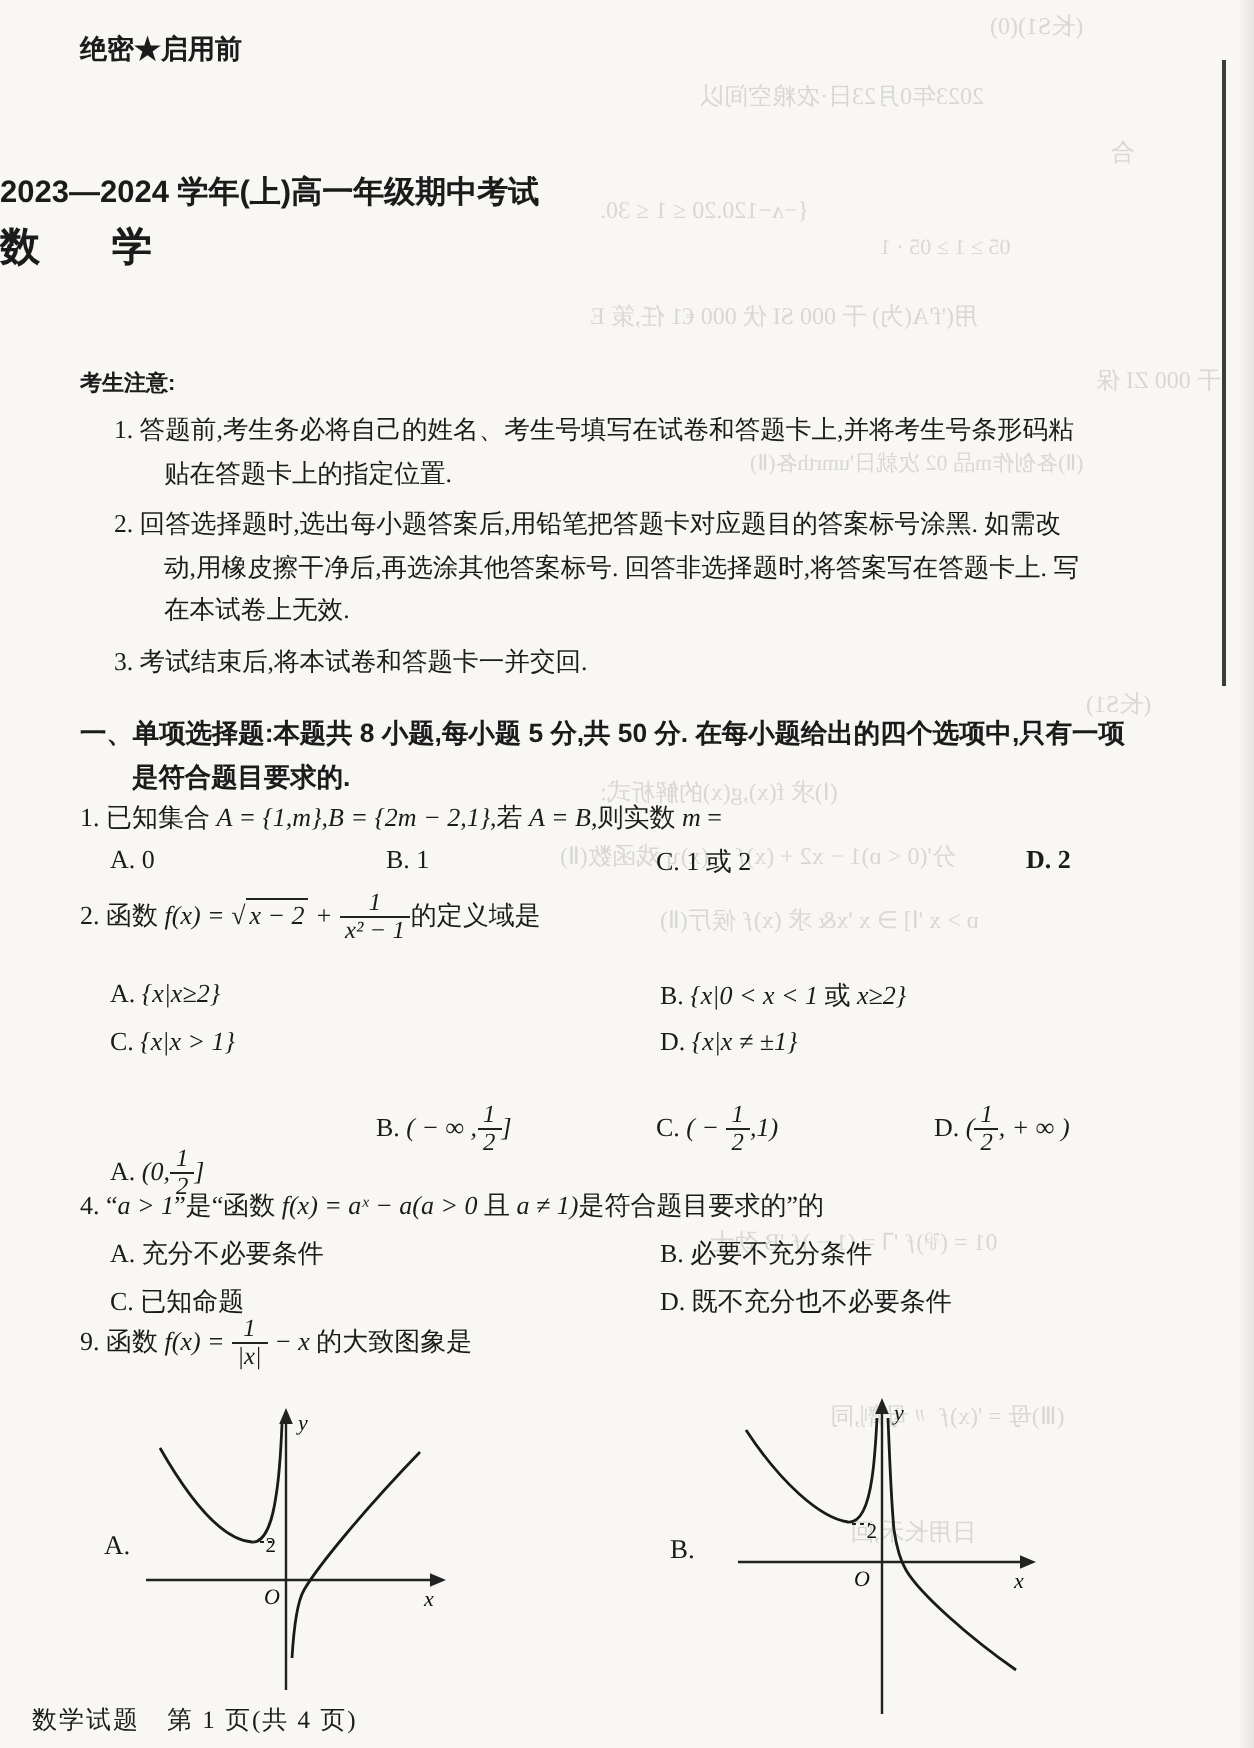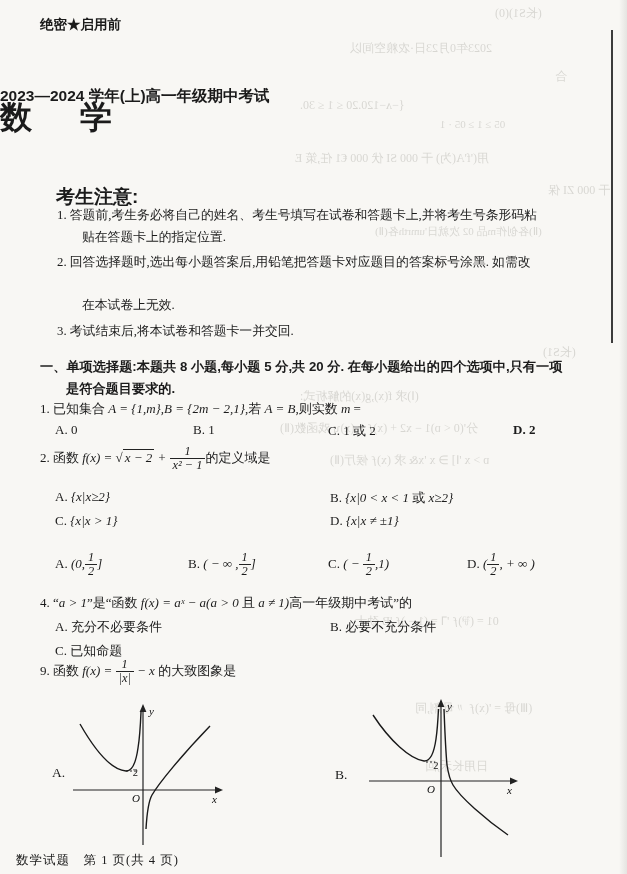--- a/index.html
+++ b/index.html
@@ -56,53 +56,54 @@
       <div class="bleed" style="left: 425px; top: 758px; font-size: 12px;">日用长禾,回</div>
     </div>
 
   <div class="abs right-line"></div>
   <div class="edge-shade"></div>
 
   <div class="abs heading" style="left:40px;top:16px;font-size:13.5px;">绝密★启用前</div>
 
   <div class="abs center heading" style="top:86px;font-size:15.5px;">2023—2024 学年(上)高一年级期中考试</div>
 
-  <div class="abs center heading" style="top:96px;font-size:32px;letter-spacing:8px;">数　学</div>
+  <div class="abs center heading" style="top:110px;font-size:20px;letter-spacing:8px;">数　学</div>
 
-  <div class="abs heading" style="left:56px;top:184px;font-size:19px;">考生注意:</div>
+  <div class="abs heading" style="left:40px;top:184px;font-size:11px;">考生注意:</div>
 
   <div class="abs notice-body" style="left:57px;top:205px;width:560px;">
     <div class="notice-item"><span class="cn">1. 答题前,考生务必将自己的姓名、考生号填写在试卷和答题卡上,并将考生号条形码粘</span><br><span class="cn">贴在答题卡上的指定位置.</span></div>
-    <div class="notice-item"><span class="cn">2. 回答选择题时,选出每小题答案后,用铅笔把答题卡对应题目的答案标号涂黑. 如需改</span><br><br><span class="cn">在本试卷上无效.</span></div>
+    <div class="notice-item"><span class="cn">2. 回答选择题时,选出每小题答案后,用铅笔把答题卡对应题目的答案标号涂黑. 如需改</span><br><span class="cn">动,用橡皮擦干净后,再选涂其他答案标号. 回答非选择题时,将答案写在答题卡上. 写</span><br><span class="cn">在本试卷上无效.</span></div>
     <div class="notice-item"><span class="cn">3. 考试结束后,将本试卷和答题卡一并交回.</span></div>
   </div>
 
-  <div class="abs heading sec-head" style="left:40px;top:356px;width:578px;"><span class="cn">一、单项选择题:本题共 8 小题,每小题 5 分,共 20 分. 在每小题给出的四个选项中,只有一项</span><br><span class="cn">是符合题目要求的.</span></div>
+  <div class="abs heading sec-head" style="left:40px;top:356px;width:578px;"><span class="cn">一、单项选择题:本题共 8 小题,每小题 5 分,共 50 分. 在每小题给出的四个选项中,只有一项</span><br><span class="cn">是符合题目要求的.</span></div>
 
   <div class="abs stem" style="left:40px;top:400px;"><span class="cn">1. 已知集合 </span><span class="m">A = {1,m},B = {2m − 2,1}</span><span class="cn">,若 </span><span class="m">A = B</span><span class="cn">,则实数 </span><span class="m">m</span><span class="cn"> =</span></div>
   <span class="opt" style="left:55px;top:422px;"><span class="cn">A. 0</span></span>
   <span class="opt" style="left:193px;top:422px;"><span class="cn">B. 1</span></span>
   <span class="opt" style="left:328px;top:422px;"><span class="cn">C. 1 或 2</span></span>
   <span class="opt" style="left:513px;top:422px;font-weight:bold;"><span class="cn">D. 2</span></span>
 
   <div class="abs stem" style="left:40px;top:445px;"><span class="cn">2. 函数 </span><span class="m">f(x) = </span><span class="sqrt"><span class="rsign">√</span><span class="rad">x − 2</span></span><span class="m"> + </span><span class="frac"><span class="fnum">1</span><span class="fden">x² − 1</span></span><span class="cn">的定义域是</span></div>
   <span class="opt" style="left:55px;top:489px;"><span class="cn">A. </span><span class="m">{x|x≥2}</span></span>
   <span class="opt" style="left:330px;top:489px;"><span class="cn">B. </span><span class="m">{x|0 &lt; x &lt; 1</span><span class="cn"> 或 </span><span class="m">x≥2}</span></span>
   <span class="opt" style="left:55px;top:513px;"><span class="cn">C. </span><span class="m">{x|x &gt; 1}</span></span>
   <span class="opt" style="left:330px;top:513px;"><span class="cn">D. </span><span class="m">{x|x ≠ ±1}</span></span>
 
-  <span class="opt" style="left:55px;top:551px;"><span class="cn">A. </span><span class="m">(0,</span><span class="frac"><span class="fnum">1</span><span class="fden">2</span></span><span class="m">]</span></span>
+  <span class="opt" style="left:55px;top:573px;"><span class="cn">A. </span><span class="m">(0,</span><span class="frac"><span class="fnum">1</span><span class="fden">2</span></span><span class="m">]</span></span>
   <span class="opt" style="left:188px;top:551px;"><span class="cn">B. </span><span class="m">( − ∞ ,</span><span class="frac"><span class="fnum">1</span><span class="fden">2</span></span><span class="m">]</span></span>
   <span class="opt" style="left:328px;top:551px;"><span class="cn">C. </span><span class="m">( − </span><span class="frac"><span class="fnum">1</span><span class="fden">2</span></span><span class="m">,1)</span></span>
   <span class="opt" style="left:467px;top:551px;"><span class="cn">D. </span><span class="m">(</span><span class="frac"><span class="fnum">1</span><span class="fden">2</span></span><span class="m">, + ∞ )</span></span>
 
-  <div class="abs stem" style="left:40px;top:594px;"><span class="cn">4. “</span><span class="m">a &gt; 1</span><span class="cn">”是“函数 </span><span class="m">f(x) = aˣ − a(a &gt; 0</span><span class="cn"> 且 </span><span class="m">a ≠ 1)</span><span class="cn">高一年级期中考试”的</span></div>
+  <div class="abs stem" style="left:40px;top:594px;"><span class="cn">4. “</span><span class="m">a &gt; 1</span><span class="cn">”是“函数 </span><span class="m">f(x) = aˣ − a(a &gt; 0</span><span class="cn"> 且 </span><span class="m">a ≠ 1)</span><span class="cn">是符合题目要求的”的</span></div>
   <span class="opt" style="left:55px;top:618px;"><span class="cn">A. 充分不必要条件</span></span>
   <span class="opt" style="left:330px;top:618px;"><span class="cn">B. 必要不充分条件</span></span>
   <span class="opt" style="left:55px;top:642px;"><span class="cn">C. 已知命题</span></span>
+  <span class="opt" style="left:330px;top:642px;"><span class="cn">D. 既不充分也不必要条件</span></span>
 
   <div class="abs stem" style="left:40px;top:658px;"><span class="cn">9. 函数 </span><span class="m">f(x) = </span><span class="frac"><span class="fnum">1</span><span class="fden">|x|</span></span><span class="m"> − x</span><span class="cn"> 的大致图象是</span></div>
 
   <span class="abs glabel" style="left:52px;top:765px;">A.</span>
   <svg class="abs" style="left:62px;top:700px;" width="165" height="150" viewBox="0 0 165 150">
     <g stroke="#222" stroke-width="1.2" fill="none">
       <line x1="11" y1="90" x2="153" y2="90"></line>
       <line x1="81" y1="145" x2="81" y2="11"></line>
     </g>
     <polygon points="153,86.6 161,90 153,93.4" fill="#222"></polygon>

